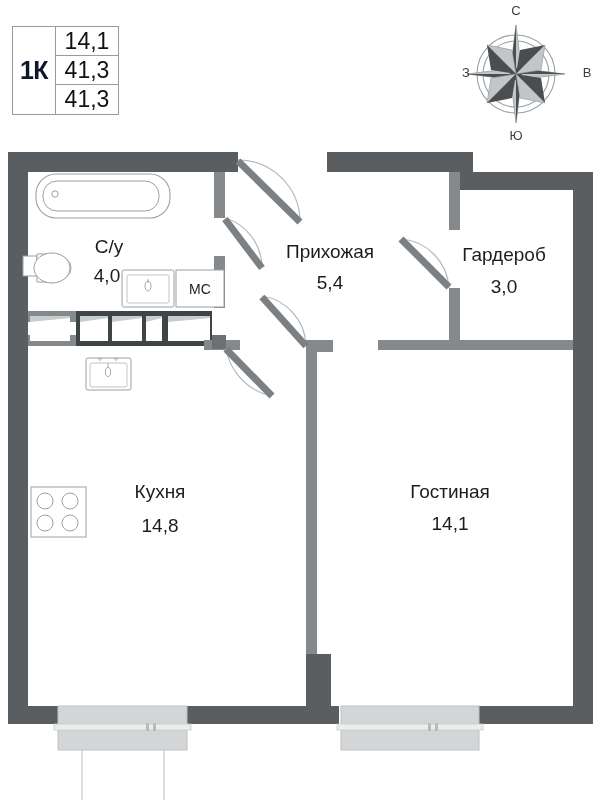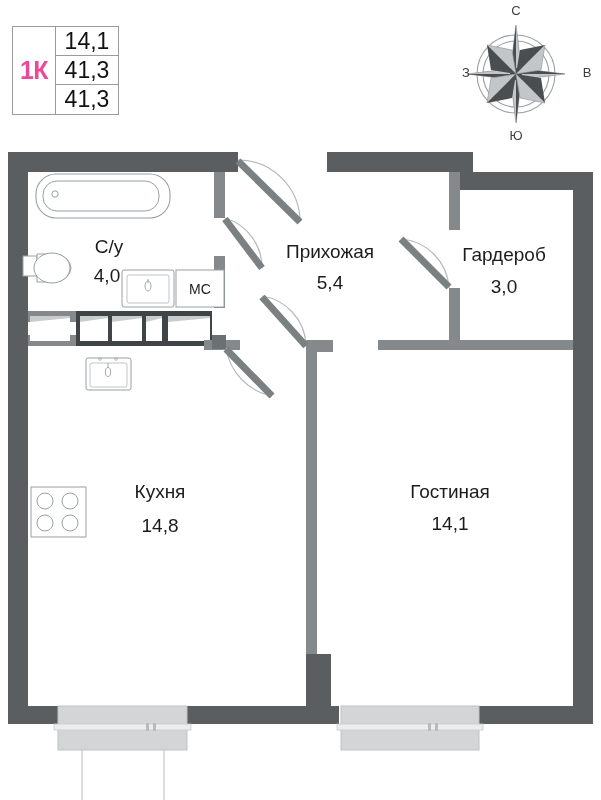--- a/index.html
+++ b/index.html
@@ -65,21 +65,21 @@
     background: #ffffff;
     box-sizing: border-box;
   }
   #info-type {
     width: 42px;
     display: flex;
     align-items: center;
     justify-content: center;
     font-size: 25px;
     font-weight: bold;
-    color: #ec4899;
+    color: #0f172a;
     border-right: 1px solid #9a9a9a;
     letter-spacing: -0.5px;
   }
   #info-values {
     display: flex;
     flex-direction: column;
     width: 62px;
   }
   .info-cell {
     height: 29px;

